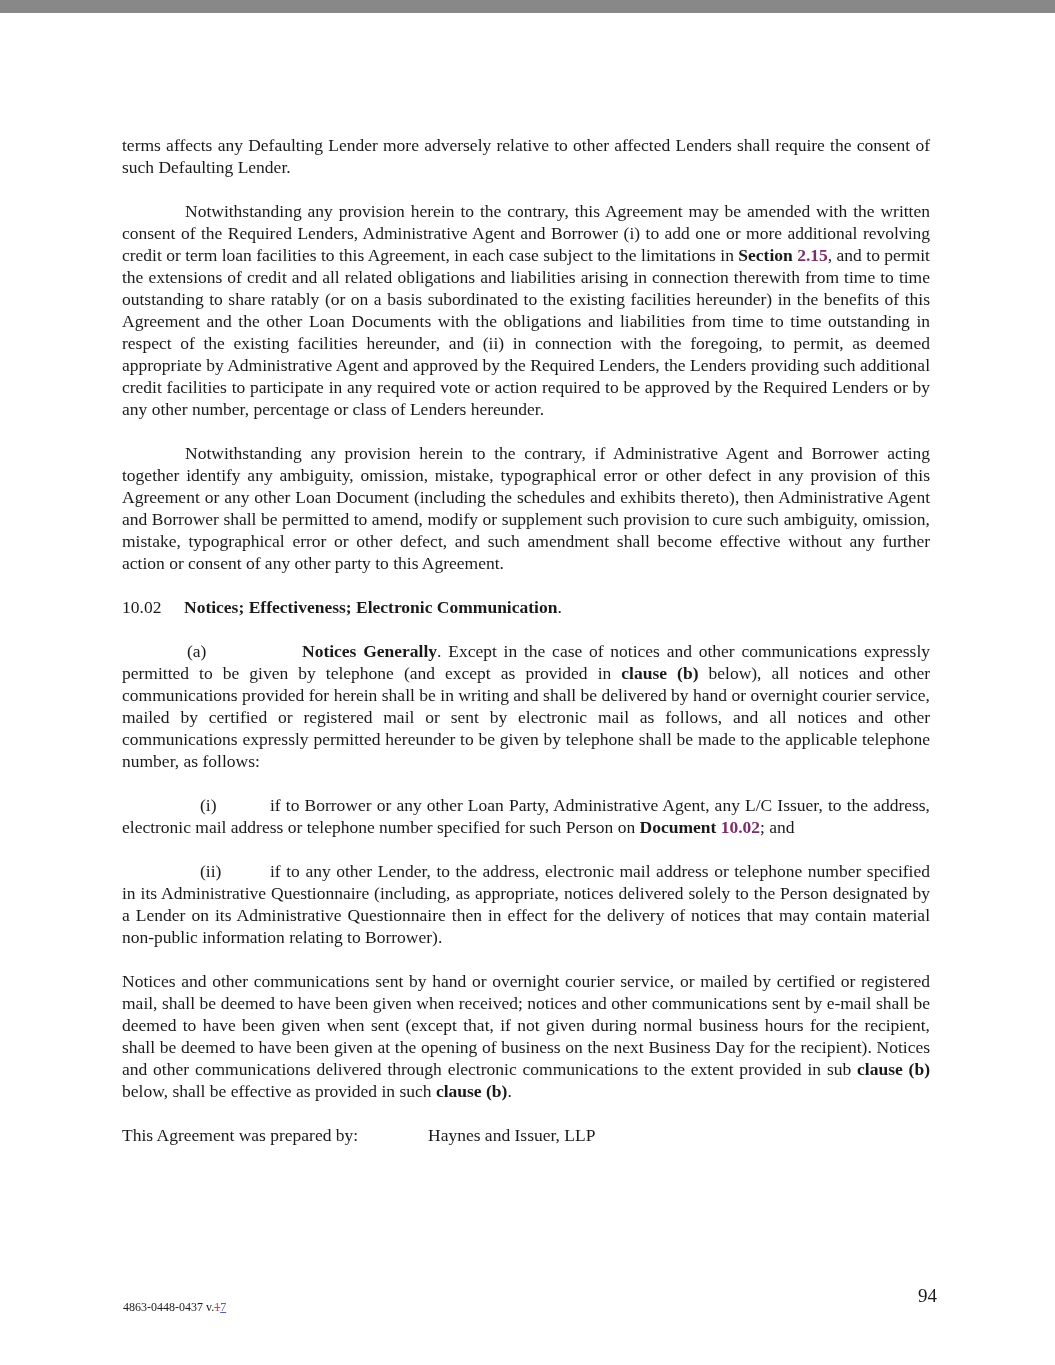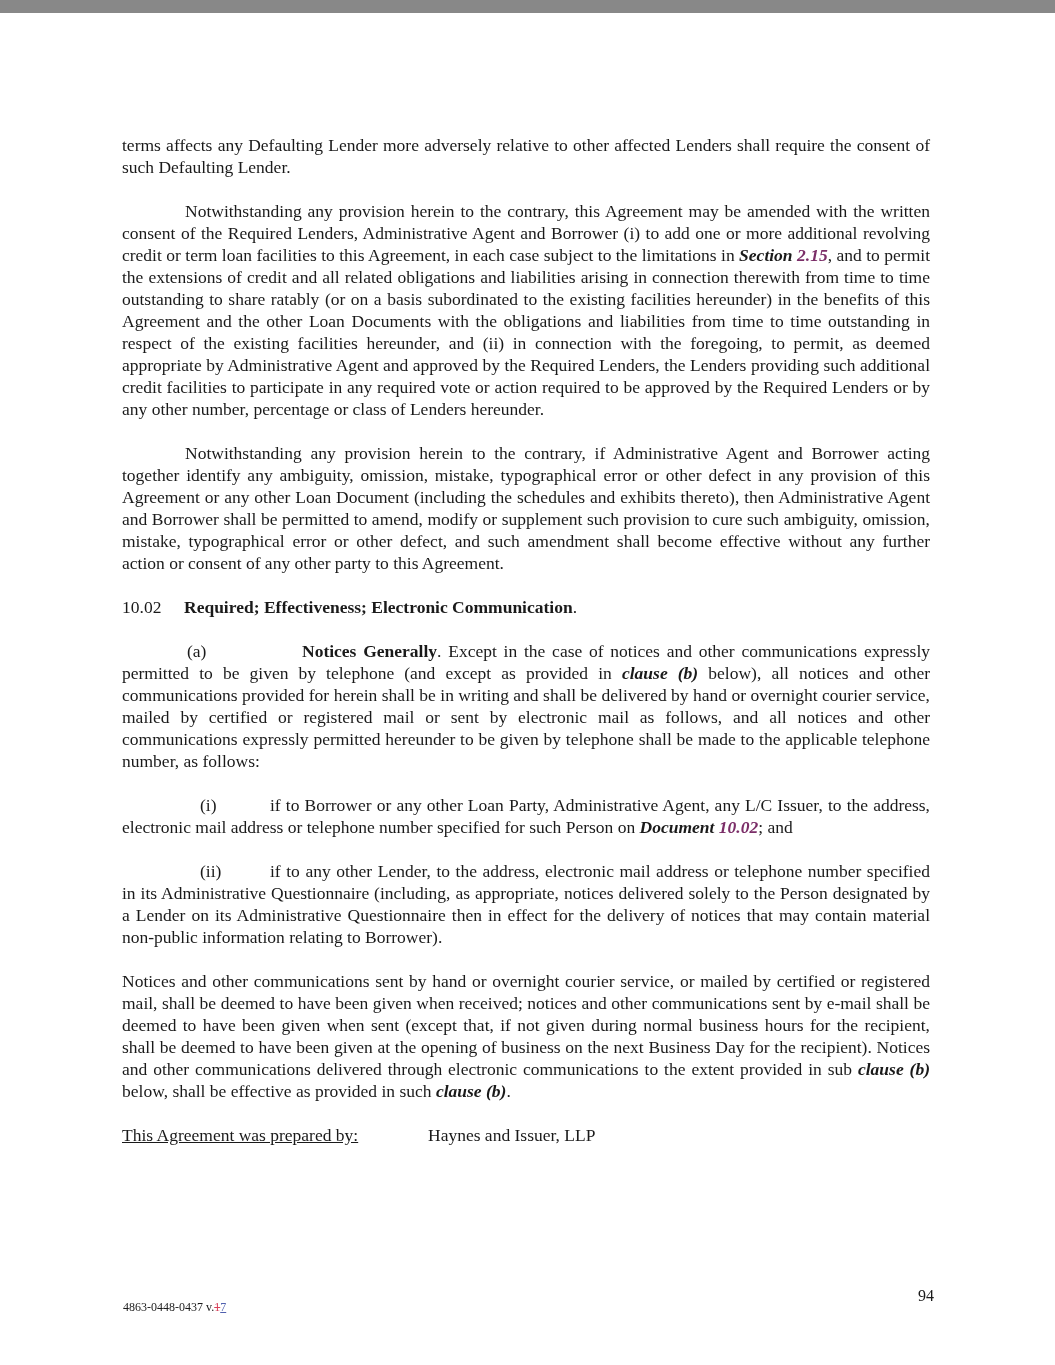--- a/index.html
+++ b/index.html
@@ -27,27 +27,27 @@
   }
   .bq { margin-left: 63px; }          
   .ind { text-indent: 63px; }         
   .heading { margin-left: 63px; text-align: left !important; }
   .hnum { display: inline-block; width: 62px; }
   .pa { margin-left: 63px; text-indent: 65px; }
   .pa-marker { display: inline-block; width: 115px; text-indent: 0; }
   .sub { margin-left: 103px; text-indent: 78px; }
   .sub-marker { display: inline-block; width: 70px; text-indent: 0; }
   .b  { font-weight: bold; }
-  .bi { font-weight: bold; font-style: italic; }
+  .bi { font-weight: bold; }
   .ref { color: var(--reference_purple, #7b2e68); }
   .prepared {
     margin-left: 128px;
     text-align: left !important;
   }
-  .prepared-label { display: inline-block; width: 306px; text-decoration: underline; }
+  .prepared-label { display: inline-block; width: 306px; }
   .footer-id {
     position: absolute;
     left: 123px;
     top: 1286px;
     font-size: 12px;
     line-height: 16px;
     color: #1a1a1a;
     text-align: right;
   }
   .del {
@@ -55,21 +55,21 @@
     text-decoration: line-through;
   }
   .ins {
     color: var(--inserted_blue, #4f5fae);
     text-decoration: underline;
   }
   .page-number {
     position: absolute;
     left: 918px;
     top: 1274px;
-    font-size: 16px;
+    font-size: 19px;
     line-height: 18px;
   }
 </style>
 </head>
 <body>
 
 <div class="page">
   <div class="content">
 
     <p class="bq">
@@ -78,21 +78,21 @@
 
     <p class="ind">
       <span>Notwithstanding any provision herein to the contrary, this Agreement may be amended with the written consent of the Required Lenders, Administrative Agent and Borrower (i) to add one or more additional revolving credit or term loan facilities to this Agreement, in each case subject to the limitations in </span><span class="bi">Section </span><span class="bi ref">2.15</span><span>, and to permit the extensions of credit and all related obligations and liabilities arising in connection therewith from time to time outstanding to share ratably (or on a basis subordinated to the existing facilities hereunder) in the benefits of this Agreement and the other Loan Documents with the obligations and liabilities from time to time outstanding in respect of the existing facilities hereunder, and (ii) in connection with the foregoing, to permit, as deemed appropriate by Administrative Agent and approved by the Required Lenders, the Lenders providing such additional credit facilities to participate in any required vote or action required to be approved by the Required Lenders or by any other number, percentage or class of Lenders hereunder.</span>
     </p>
 
     <p class="ind">
       <span>Notwithstanding any provision herein to the contrary, if Administrative Agent and Borrower acting together identify any ambiguity, omission, mistake, typographical error or other defect in any provision of this Agreement or any other Loan Document (including the schedules and exhibits thereto), then Administrative Agent and Borrower shall be permitted to amend, modify or supplement such provision to cure such ambiguity, omission, mistake, typographical error or other defect, and such amendment shall become effective without any further action or consent of any other party to this Agreement.</span>
     </p>
 
     <p class="heading">
-      <span class="hnum">10.02</span><span class="b">Required; Effectiveness; Electronic Communication</span><span>.</span>
+      <span class="hnum">10.02</span><span class="b">Notices; Effectiveness; Electronic Communication</span><span>.</span>
     </p>
 
     <p class="pa">
       <span class="pa-marker">(a)</span><span class="b">Notices Generally</span><span>. Except in the case of notices and other communications expressly permitted to be given by telephone (and except as provided in </span><span class="bi">clause (b)</span><span> below), all notices and other communications provided for herein shall be in writing and shall be delivered by hand or overnight courier service, mailed by certified or registered mail or sent by electronic mail as follows, and all notices and other communications expressly permitted hereunder to be given by telephone shall be made to the applicable telephone number, as follows:</span>
     </p>
 
     <p class="sub">
       <span class="sub-marker">(i)</span><span>if to Borrower or any other Loan Party, Administrative Agent, any L/C Issuer, to the address, electronic mail address or telephone number specified for such Person on </span><span class="bi">Document </span><span class="bi ref">10.02</span><span>; and</span>
     </p>
 

